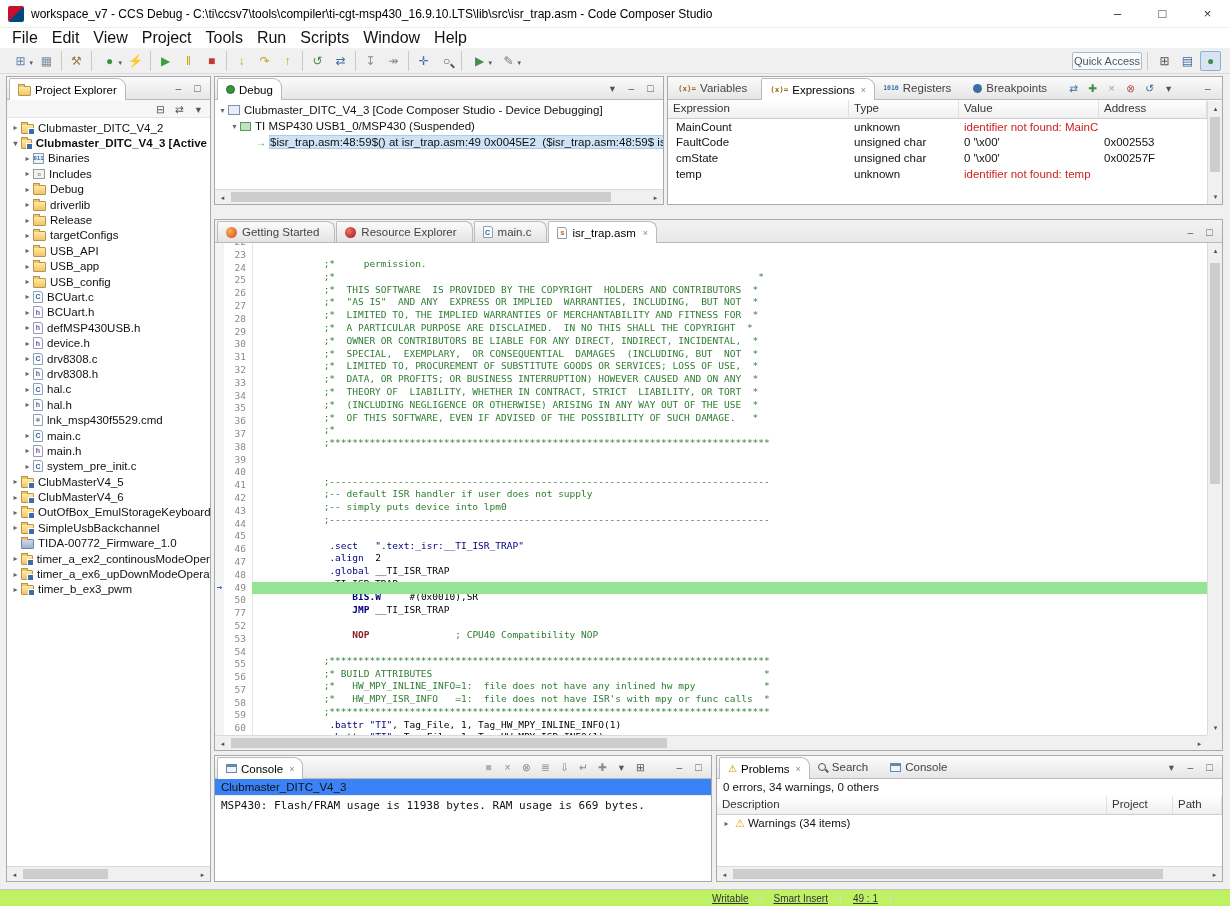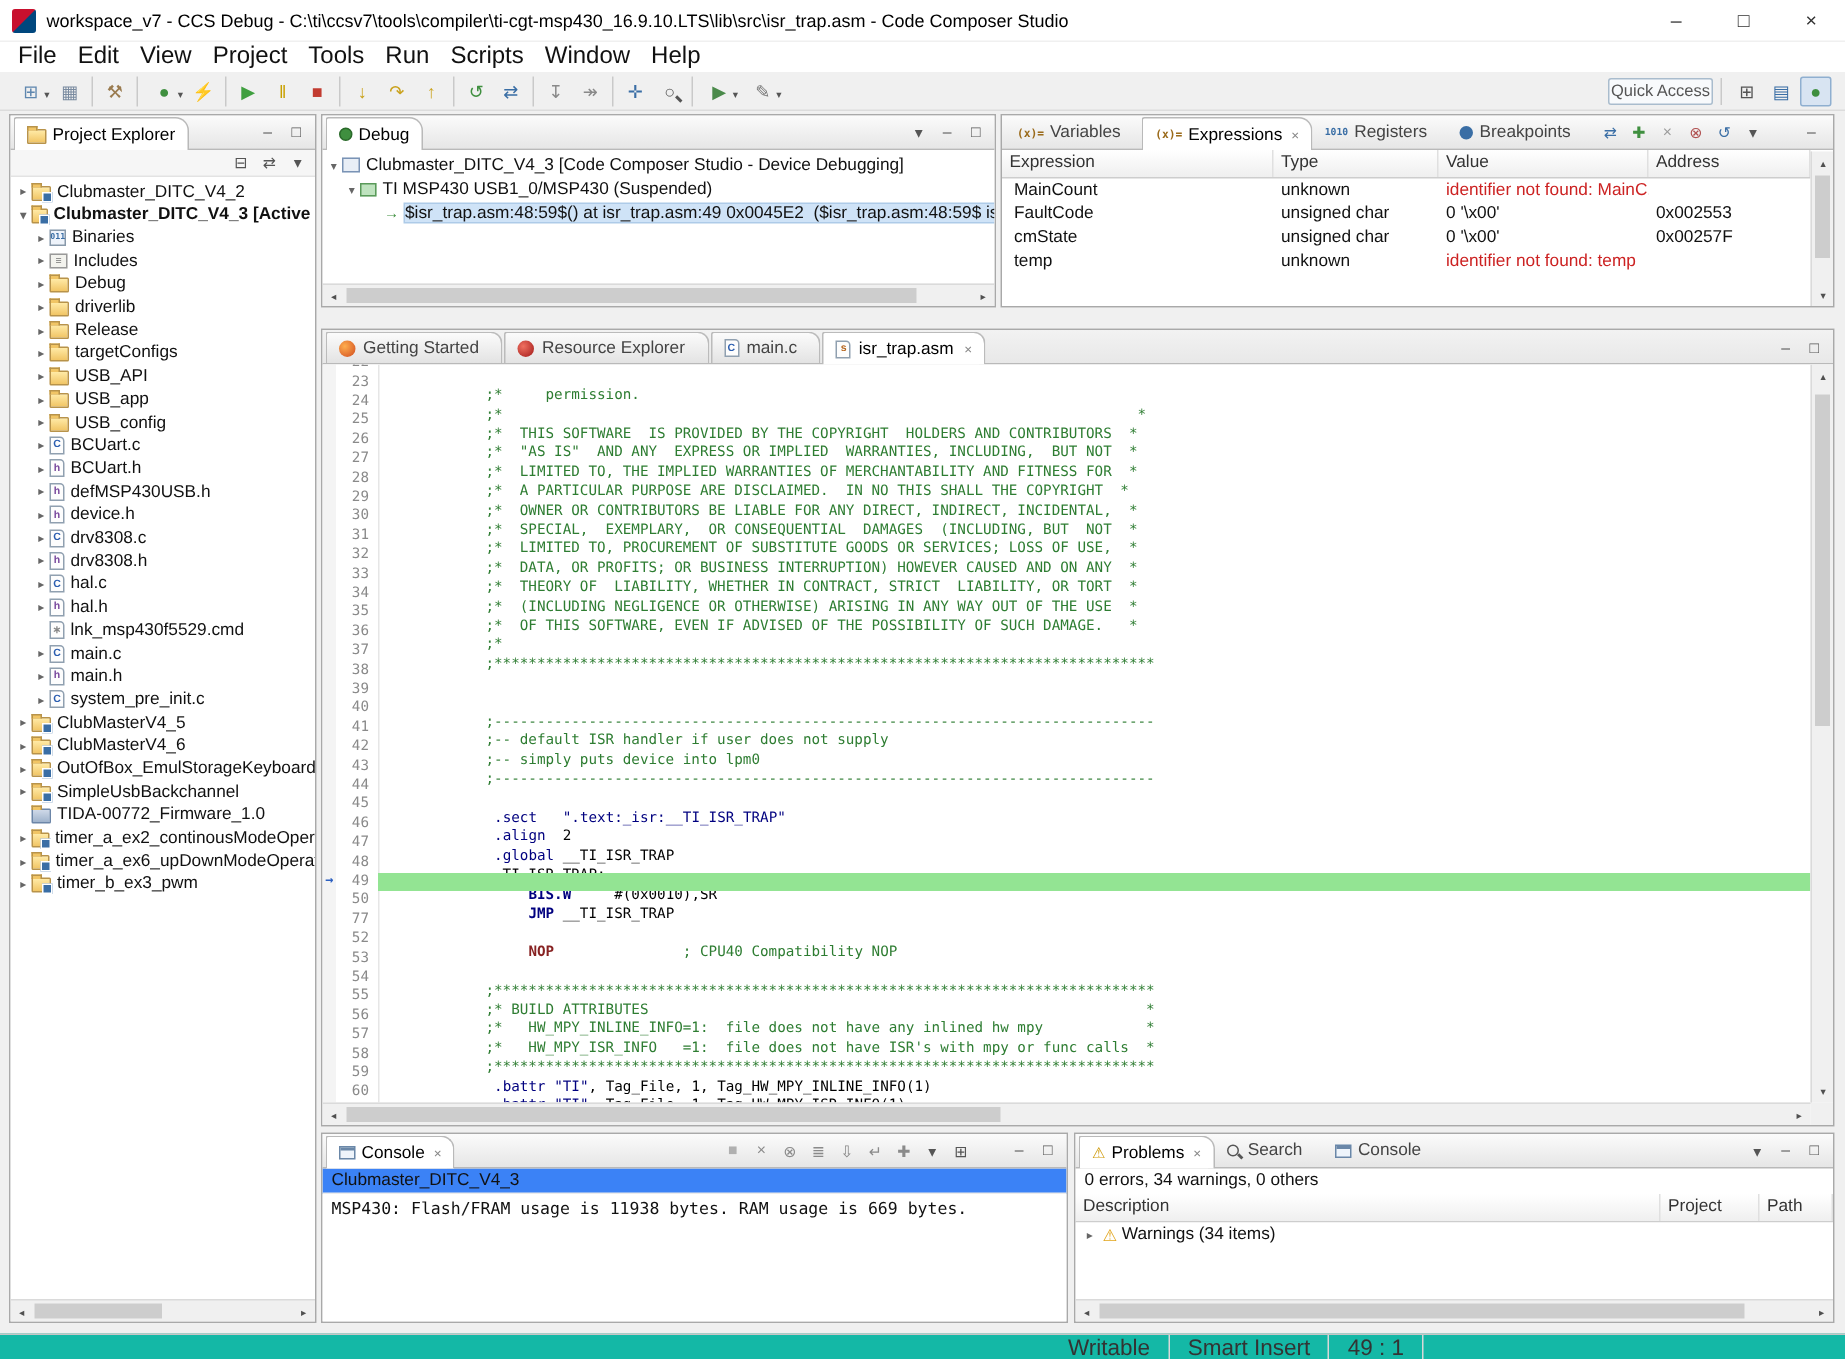--- a/index.html
+++ b/index.html
@@ -138,21 +138,21 @@
 
   
   .prob{left:716px;top:755px;width:507px;height:127px;}
   .psummary{height:17px;min-height:17px;font-size:11.5px;padding:2px 6px;background:#fff;}
   .prob .xhead{margin-right:0;}
   .w-desc{width:390px;min-width:390px;} .w-res{width:66px;min-width:66px;} .w-path{flex:1;}
   .pbody{flex:1;overflow:hidden;background:#fff;}
   .prow{display:flex;align-items:center;height:16px;font-size:11.5px;padding-left:4px;white-space:nowrap;}
 
   
-  .statusbar{position:absolute;left:0;top:889px;width:100%;height:17px;background:#14b8a6;border-top:1px solid #c6c6c6;display:flex;align-items:center;padding-left:700px;font-size:15px;color:#333;}
+  .statusbar{position:absolute;left:0;top:889px;width:100%;height:17px;background:#bef264;border-top:1px solid #c6c6c6;display:flex;align-items:center;padding-left:700px;font-size:10px;color:#333;text-decoration:underline;}
   .stitem{padding:0 12px;border-right:1px solid #d8d8d8;white-space:nowrap;}
 </style>
 </head>
 <body>
 
 <div class="app">
 
   <div class="titlebar">
     <div class="appicon"></div>
     <span class="wtitle">workspace_v7 - CCS Debug - C:\ti\ccsv7\tools\compiler\ti-cgt-msp430_16.9.10.LTS\lib\src\isr_trap.asm - Code Composer Studio</span>

